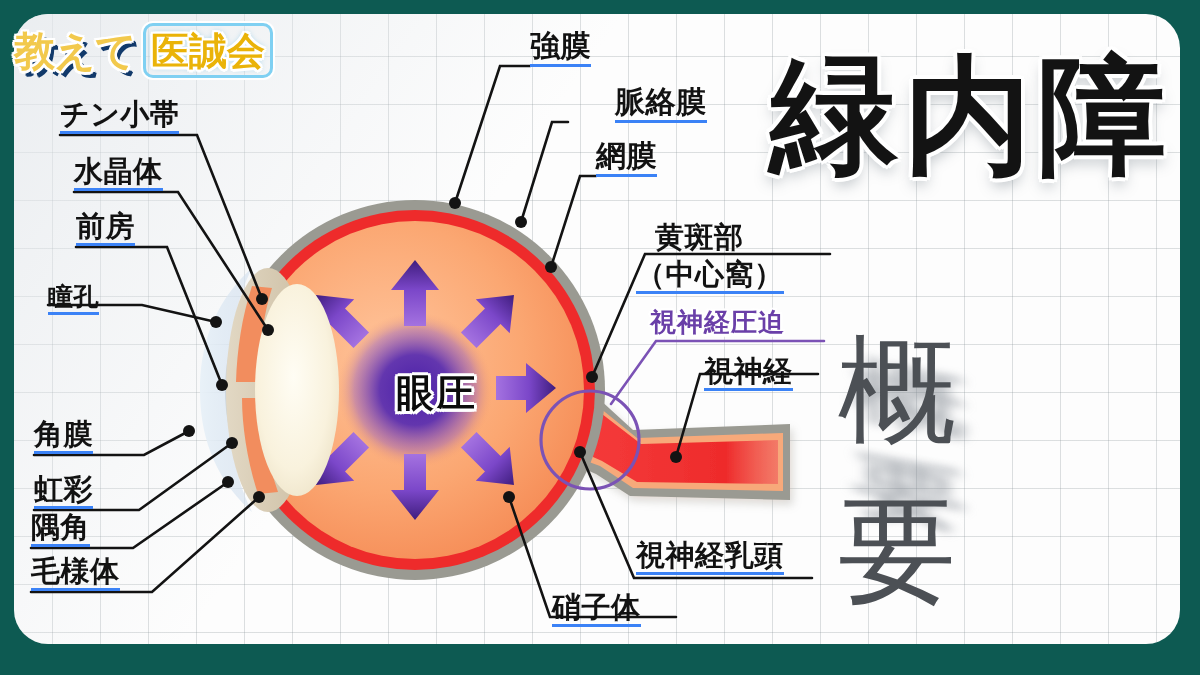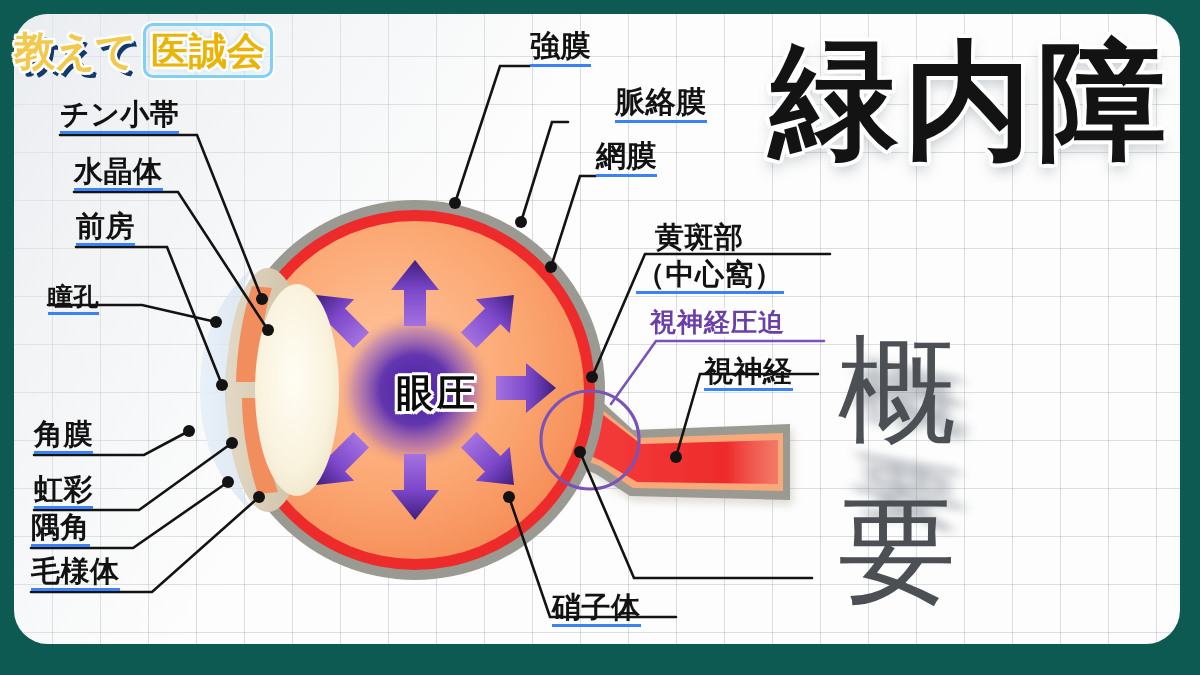--- a/index.html
+++ b/index.html
@@ -71,21 +71,21 @@
     position:relative;
   }
   .logo-b::before{
     content:""; position:absolute; inset:-2px -1px 0 -1px;
     border:3px solid #7fd0f2; border-radius:10px;
     box-shadow:0 0 0 2px #fff;
   }
 
   
   .title {
-    position:absolute; right:28px; top:16px;
+    position:absolute; right:28px; top:31px;
     font-family:"DejaVu Serif","Liberation Serif",serif;
     font-size:128px; font-weight:700;
     color:#131313; letter-spacing:6px;
     text-shadow:
       -3px -3px 0 #fff, 3px -3px 0 #fff, -3px 3px 0 #fff, 3px 3px 0 #fff,
       0 -4px 0 #fff, 0 4px 0 #fff, -4px 0 0 #fff, 4px 0 0 #fff,
       0 8px 14px rgba(120,130,140,.45);
   }
   
   .sub-wrap { position:absolute; left:838px; top:312px; }
@@ -335,15 +335,16 @@
   <div class="lbl u" style="left:34px; top:419px; font-size:29px;">角膜</div>
   <div class="lbl u" style="left:34px; top:474px; font-size:29px;">虹彩</div>
   <div class="lbl u" style="left:31px; top:512px; font-size:29px;">隅角</div>
   <div class="lbl u" style="left:31px; top:556px; font-size:29px;">毛様体</div>
 
   <div class="lbl" style="left:655px; top:222px; font-size:29px;">黄斑部</div>
   <div class="lbl u" style="left:636px; top:259px; font-size:29px;">（中心窩）</div>
   <div class="lbl-purple" style="left:650px; top:305px;">視神経圧迫</div>
   <div class="lbl u" style="left:704px; top:356px; font-size:29px;">視神経</div>
 
+  <div class="lbl u" style="left:636px; top:540px; font-size:29px;">視神経乳頭</div>
   <div class="lbl u" style="left:552px; top:592px; font-size:29px;">硝子体</div>
 
 </div>
 
 </body></html>

